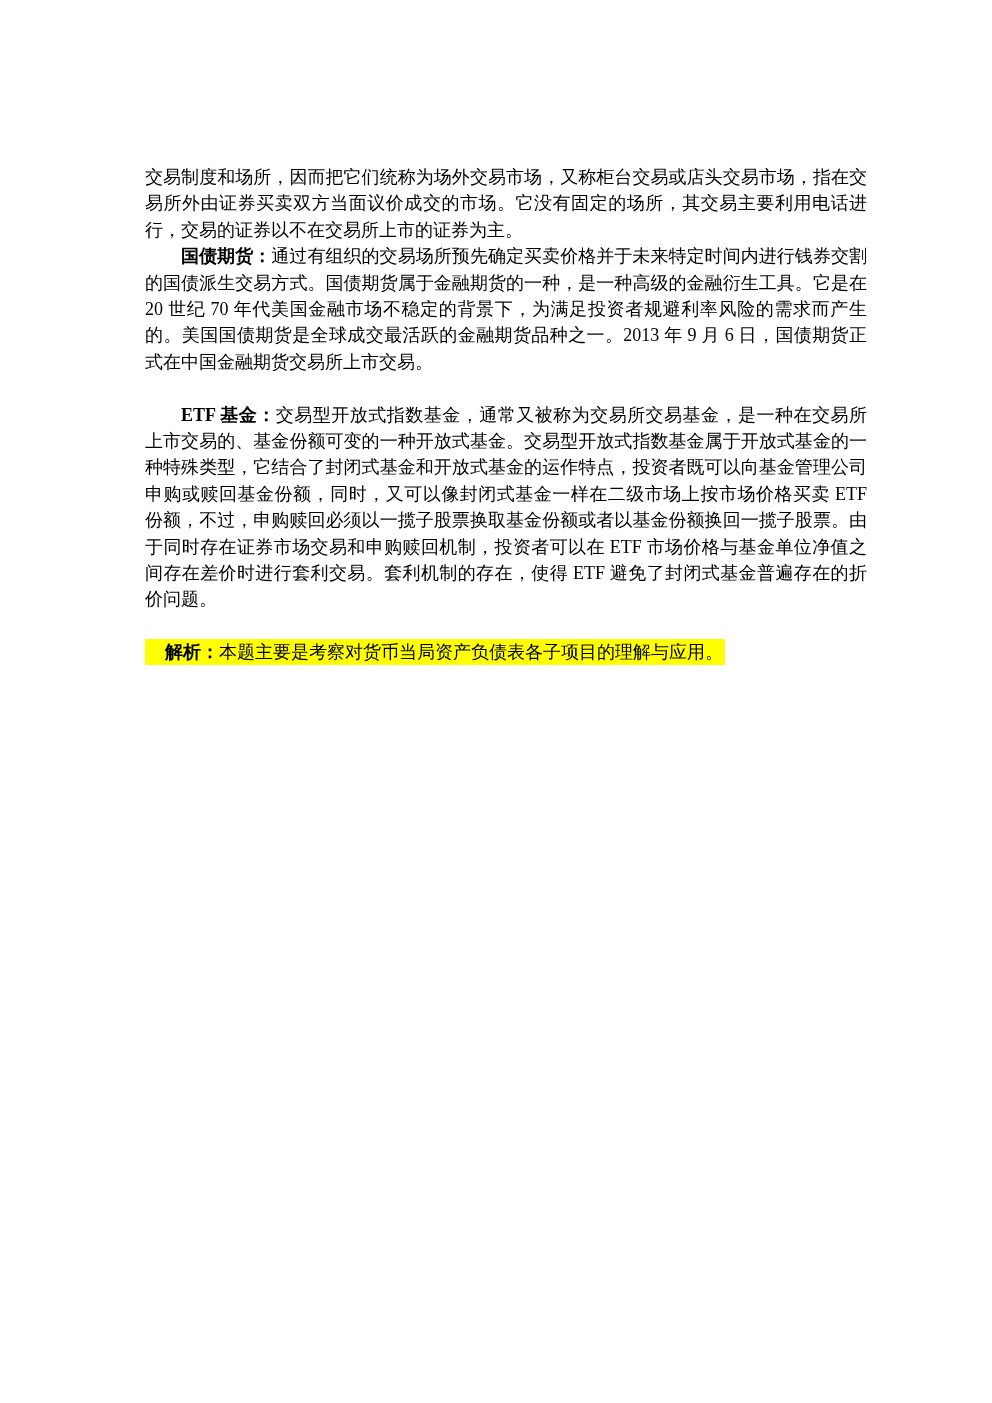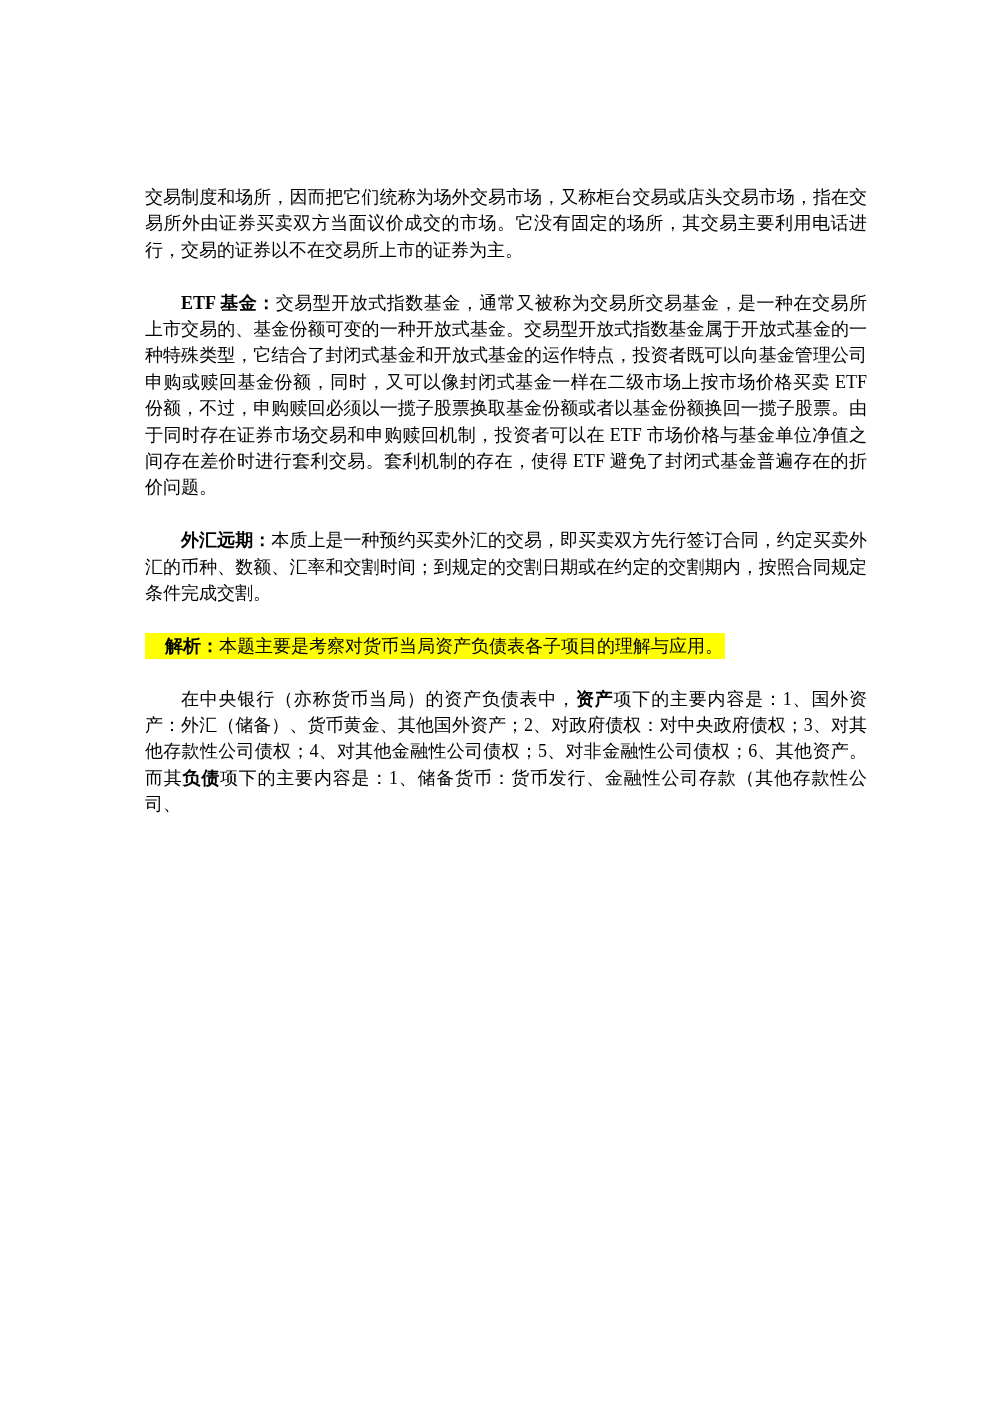--- a/index.html
+++ b/index.html
@@ -11,21 +11,21 @@
     margin: 0 auto;
     background: #ffffff;
     overflow: hidden;
     font-family: "Liberation Serif", "DejaVu Serif", serif;
     font-size: 18px;
     line-height: 26.4px;
     color: #000000;
   }
   .content {
     position: absolute;
-    top: 184px;
+    top: 164px;
     left: 145px;
     width: 722px;
     text-align: justify;
     text-justify: inter-ideograph;
   }
   p.para { margin: 0; }
   p.gap-above { margin-top: 26.4px; }
   p.indent { text-indent: 2em; }
   .lead { font-weight: 700; }
   .bold-inline { font-weight: 700; }
@@ -40,25 +40,24 @@
   .hl .lead { font-weight: 700; margin-left: 20px; }
 </style>
 </head>
 <body>
 
 <div class="page">
   <div class="content">
 
     <p class="para"><span>交易制度和场所，因而把它们统称为场外交易市场，又称柜台交易或店头交易市场，指在交易所外由证券买卖双方当面议价成交的市场。它没有固定的场所，其交易主要利用电话进行，交易的证券以不在交易所上市的证券为主。</span></p>
 
+    <p class="para indent"><span class="lead">国债期货：</span><span>通过有组织的交易场所预先确定买卖价格并于未来特定时间内进行钱券交割的国债派生交易方式。国债期货属于金融期货的一种，是一种高级的金融衍生工具。它是在 20 世纪 70 年代美国金融市场不稳定的背景下，为满足投资者规避利率风险的需求而产生的。美国国债期货是全球成交最活跃的金融期货品种之一。2013 年 9 月 6 日，国债期货正式在中国金融期货交易所上市交易。</span></p>
 
 
     <p class="para indent gap-above"><span class="lead">ETF 基金：</span><span>交易型开放式指数基金，通常又被称为交易所交易基金，是一种在交易所上市交易的、基金份额可变的一种开放式基金。交易型开放式指数基金属于开放式基金的一种特殊类型，它结合了封闭式基金和开放式基金的运作特点，投资者既可以向基金管理公司申购或赎回基金份额，同时，又可以像封闭式基金一样在二级市场上按市场价格买卖 ETF 份额，不过，申购赎回必须以一揽子股票换取基金份额或者以基金份额换回一揽子股票。由于同时存在证券市场交易和申购赎回机制，投资者可以在 ETF 市场价格与基金单位净值之间存在差价时进行套利交易。套利机制的存在，使得 ETF 避免了封闭式基金普遍存在的折价问题。</span></p>
 
-    <p class="para indent gap-above"><span class="lead">外汇远期：</span><span>本质上是一种预约买卖外汇的交易，即买卖双方先行签订合同，约定买卖外汇的币种、数额、汇率和交割时间；到规定的交割日期或在约定的交割期内，按照合同规定条件完成交割。</span></p>
 
 
     <p class="para gap-above"><span class="hl"><span class="lead">解析：</span><span>本题主要是考察对货币当局资产负债表各子项目的理解与应用。</span></span></p>
 
-    <p class="para indent gap-above"><span>在中央银行（亦称货币当局）的资产负债表中，</span><span class="bold-inline">资产</span><span>项下的主要内容是：1、国外资产：外汇（储备）、货币黄金、其他国外资产；2、对政府债权：对中央政府债权；3、对其他存款性公司债权；4、对其他金融性公司债权；5、对非金融性公司债权；6、其他资产。而其</span><span class="bold-inline">负债</span><span>项下的主要内容是：1、储备货币：货币发行、金融性公司存款（其他存款性公司、</span></p>
 
   </div>
 </div>
 
 </body></html>

